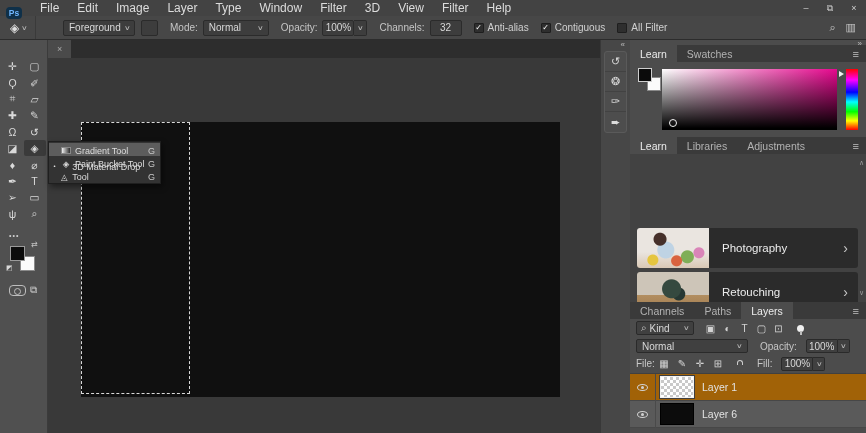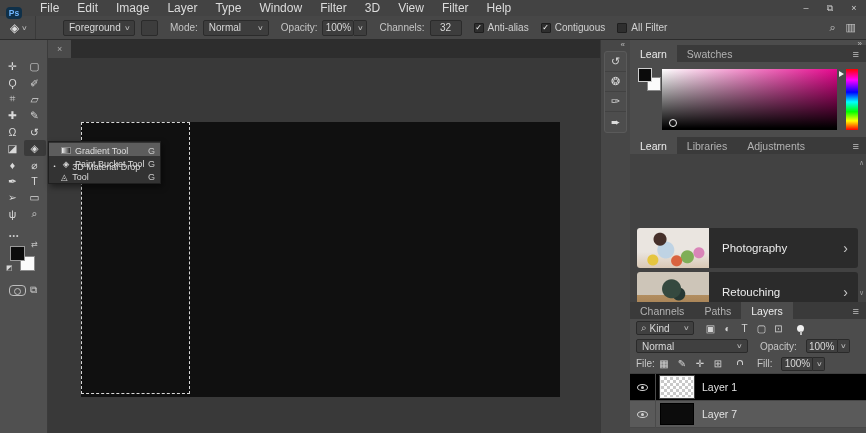--- a/index.html
+++ b/index.html
@@ -126,21 +126,21 @@
 .blend-dd{width:112px;height:14px;background:#404040;border:1px solid #2a2a2a;border-radius:2px;display:flex;align-items:center;padding:0 5px;gap:4px}
 .blend-dd .val{flex:1;color:#d8d8d8}
 .vb-sm{background:#404040;border:1px solid #2a2a2a;width:32px;height:14px;display:flex;align-items:center;justify-content:center;color:#d8d8d8;border-radius:2px 0 0 2px;margin-left:4px}
 .cb-sm{width:12px;height:14px;background:#404040;border:1px solid #2a2a2a;border-left:none;border-radius:0 2px 2px 0;display:flex;align-items:center;justify-content:center}
 .row-lock{height:17px}
 .l-icon{width:18px;text-align:center;font-size:10px;color:#d4d4d4}
 .mini-lock{width:8px;height:6px;background:#ccc;border-radius:1px;position:relative;margin:4px auto 0 auto}
 .mini-lock::before{content:"";position:absolute;left:1.5px;top:-4px;width:4px;height:4px;border:1.2px solid #ccc;border-bottom:none;border-radius:3px 3px 0 0}
 .layer-list{border-top:1px solid #404040;margin-top:1px}
 .layer-row{height:27px;display:flex;align-items:center;background:#5a5a5a;border-bottom:1px solid #474747}
-.layer-row.selected{background:#000000}
+.layer-row.selected{background:#a16207}
 .eye-cell{width:26px;height:27px;display:flex;align-items:center;justify-content:center;border-right:1px solid #4a4a4a}
 .eye-i{width:11px;height:7px;border:1px solid #d2d2d2;border-radius:50%;position:relative}
 .eye-i::after{content:"";position:absolute;left:3px;top:1px;width:3px;height:3px;background:#d2d2d2;border-radius:50%}
 .thumb-box{width:34px;height:22px;margin:0 8px 0 4px;flex:none}
 .thumb-trans{background-color:#fff;background-image:linear-gradient(45deg,#c9c9c9 25%,rgba(0,0,0,0) 25%,rgba(0,0,0,0) 75%,#c9c9c9 75%),linear-gradient(45deg,#c9c9c9 25%,rgba(0,0,0,0) 25%,rgba(0,0,0,0) 75%,#c9c9c9 75%);background-size:6px 6px;background-position:0 0,3px 3px;border:1px solid #f2f2f2;outline:1px solid #3e3e3e}
 .thumb-blk{background:#0c0c0c;border:1px solid #000}
 .layer-name{font-size:10.5px;color:#e2e2e2}
 </style>
 </head>
 <body>
@@ -377,17 +377,17 @@
             <span class="eye-i"></span>
           </div>
         <div class="thumb-box thumb-trans"></div>
         <span class="layer-name">Layer 1</span>
       </div>
       <div class="layer-row">
         <div class="eye-cell">
             <span class="eye-i"></span>
           </div>
         <div class="thumb-box thumb-blk"></div>
-        <span class="layer-name">Layer 7</span>
+        <span class="layer-name">Layer 6</span>
       </div>
     </div>
   </div>
 </div>
 
 </body></html>

